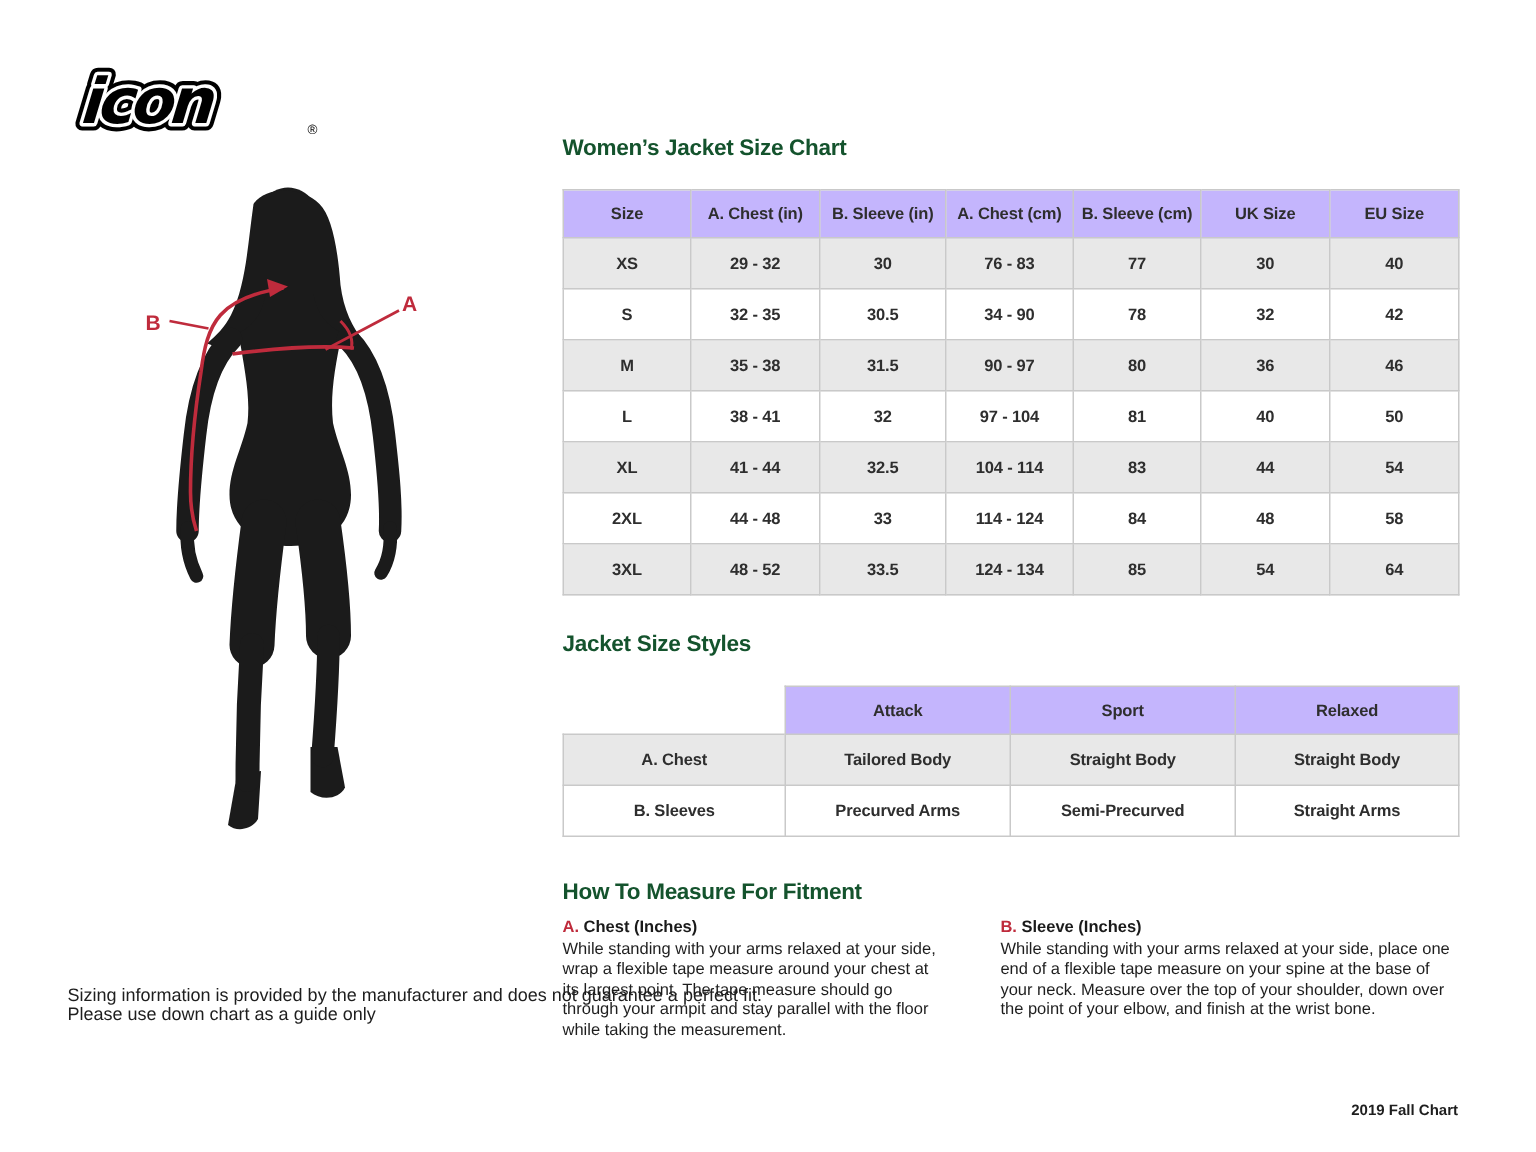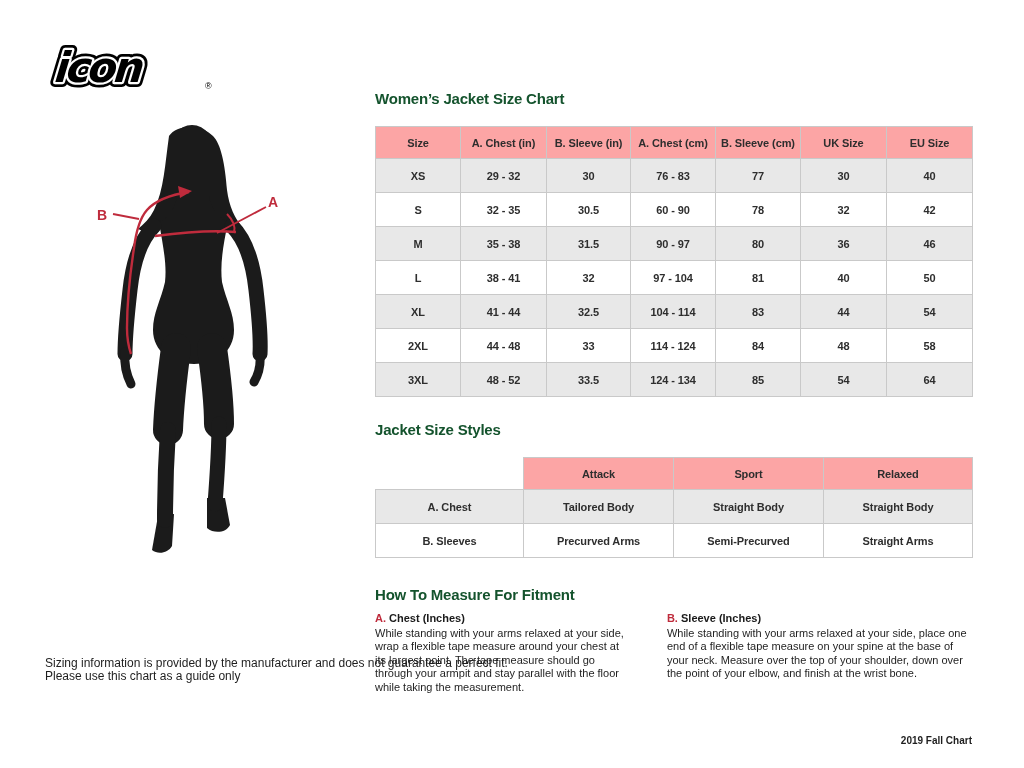--- a/index.html
+++ b/index.html
@@ -18,21 +18,21 @@
     letter-spacing:-0.2px;
   }
   .styles-title{margin:24px 0 18px 0;}
   .measure-title{margin:28px 0 8px 0;}
   
   table{border-collapse:collapse;table-layout:fixed;width:597px;}
   th,td{
     border:1px solid #c9c9c9;text-align:center;vertical-align:middle;
     font-size:11px;font-weight:bold;color:#2e2e2e;padding:0 4px;letter-spacing:-0.1px;
   }
-  thead th{height:31px;background:#fca5a5;}
+  thead th{height:31px;background:#c4b5fd;}
   tbody td{height:33px;text-align:center;}
   tbody tr:nth-child(odd) td{background:#e8e8e8;}
   tbody tr:nth-child(even) td{background:#ffffff;}
   th.blank{background:#ffffff;border:none;}
   
   .measure-row{display:flex;}
   .measure-item{font-size:11px;line-height:13.5px;color:#1e1e1e;}
   .measure-item.left{width:268px;margin-right:12px;}
   .measure-item.right{width:317px;margin-left:22px;}
   .measure-heading{font-weight:bold;font-size:11px;margin-bottom:1px;color:#1a1a1a;}
@@ -127,21 +127,21 @@
             <td>30</td>
             <td>76 - 83</td>
             <td>77</td>
             <td>30</td>
             <td>40</td>
           </tr>
           <tr>
             <td>S</td>
             <td>32 - 35</td>
             <td>30.5</td>
-            <td>60 - 90</td>
+            <td>34 - 90</td>
             <td>78</td>
             <td>32</td>
             <td>42</td>
           </tr>
           <tr>
             <td>M</td>
             <td>35 - 38</td>
             <td>31.5</td>
             <td>90 - 97</td>
             <td>80</td>
@@ -235,17 +235,17 @@
           <span class="red">B.</span>
           <span>Sleeve (Inches)</span>
         </div>
         <p class="measure-body">While standing with your arms relaxed at your side, place one end of a flexible tape measure on your spine at the base of your neck. Measure over the top of your shoulder, down over the point of your elbow, and finish at the wrist bone.</p>
       </div>
     </div>
   </div>
 
   <div class="disclaimer">
     <div>Sizing information is provided by the manufacturer and does not guarantee a perfect fit.</div>
-    <div>Please use this chart as a guide only</div>
+    <div>Please use down chart as a guide only</div>
   </div>
   <div class="edition">2019 Fall Chart</div>
 
 </div>
 
 </body></html>

